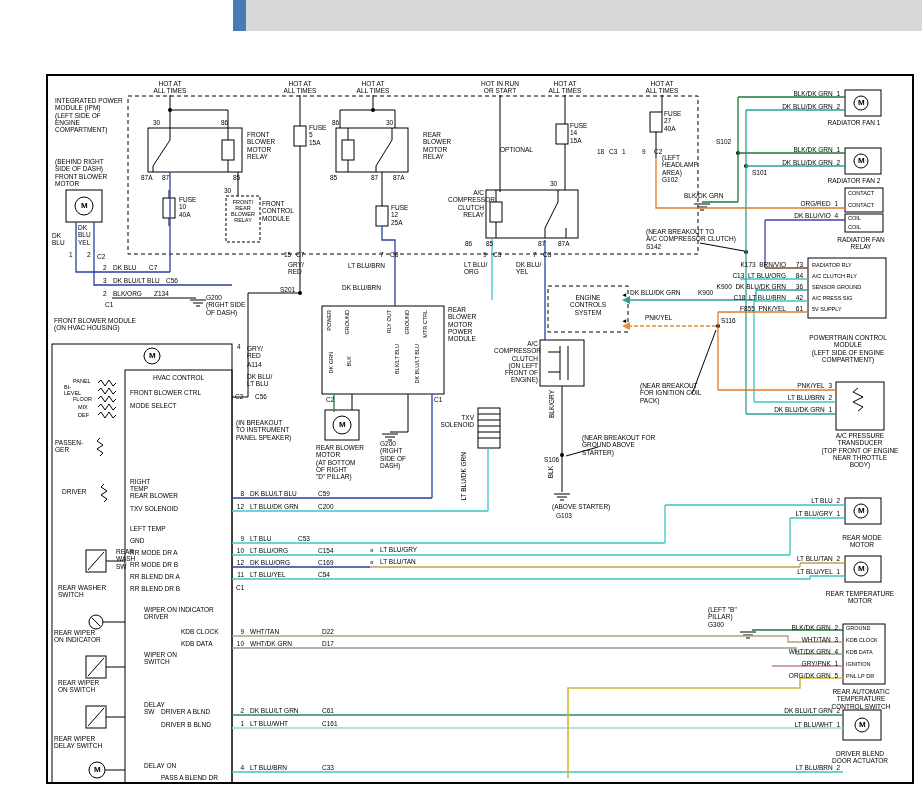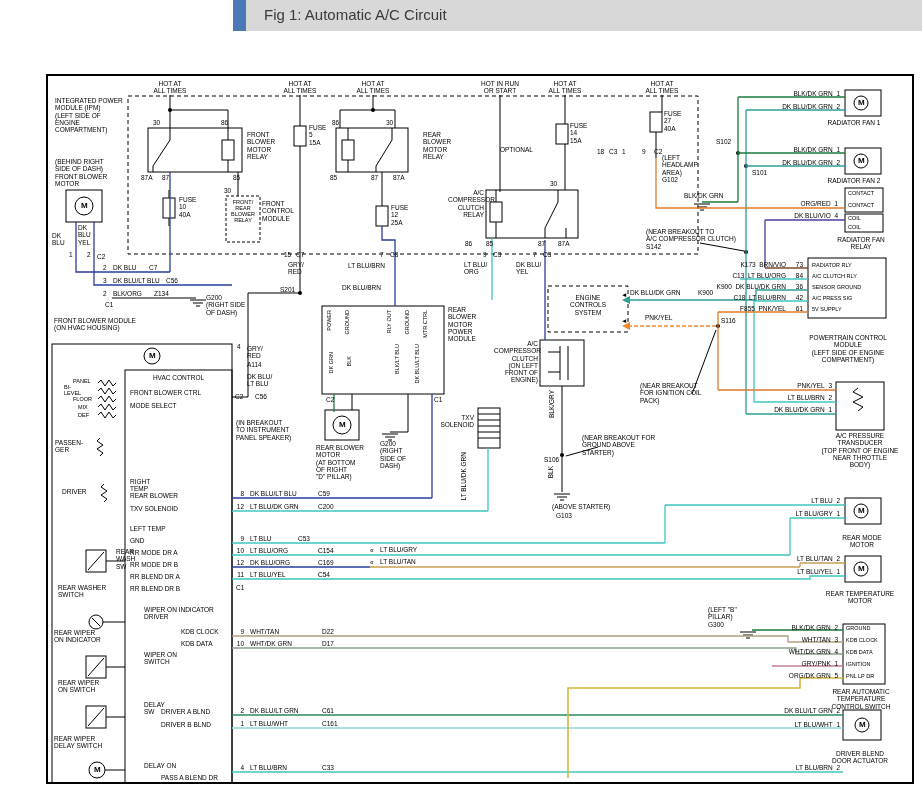--- a/index.html
+++ b/index.html
@@ -14,21 +14,20 @@
   .r{text-align:right}
   .v{writing-mode:vertical-rl;transform:rotate(180deg);white-space:nowrap}
   .m{position:absolute;font-size:8px;font-weight:bold;z-index:2;color:#000}
 </style>
 </head>
 <body>
 <div id="page">
 
 <div class="hdr-band"></div>
 <div class="hdr-accent"></div>
-<div class="hdr-title">Fig 1: Automatic A/C Circuit</div>
 
 <svg width="922" height="804">
   <g stroke="#000" fill="none" stroke-width="1">
     <rect x="47" y="75" width="866" height="708" stroke-width="2"></rect>
     <rect x="128" y="96" width="570" height="158" stroke-dasharray="4 3"></rect>
     <rect x="226" y="196" width="34" height="46" stroke-dasharray="3 2"></rect>
     <rect x="548" y="286" width="80" height="46" stroke-dasharray="4 3"></rect>
     <rect x="66" y="190" width="36" height="32"></rect>
     <circle cx="84" cy="206" r="9"></circle>
     <rect x="148" y="128" width="94" height="44"></rect>

